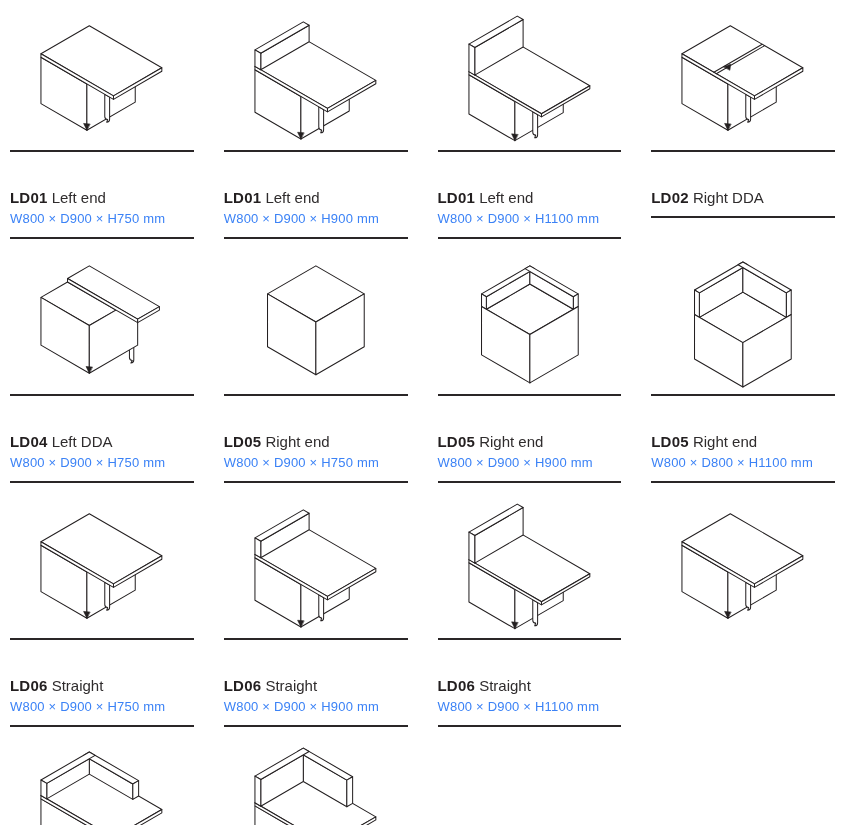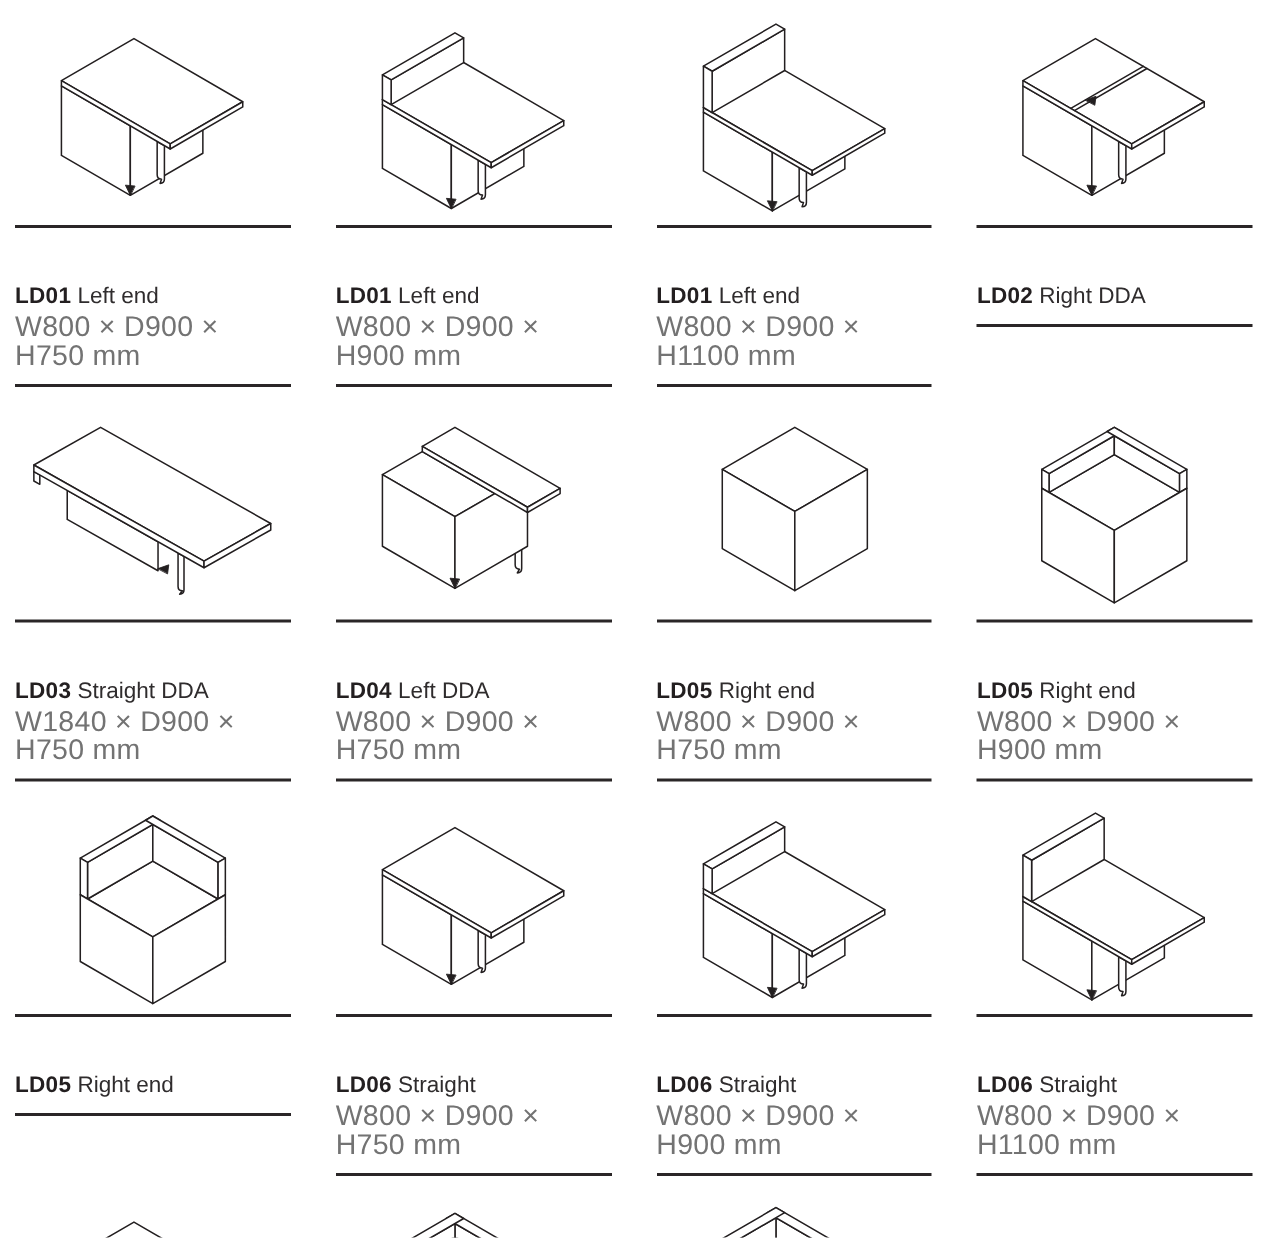--- a/index.html
+++ b/index.html
@@ -3,21 +3,21 @@
 <meta charset="utf-8">
 <style>
   html,body{margin:0;padding:0;background:#ffffff;}
   body{width:851px;height:825px;font-family:"Liberation Sans",sans-serif;overflow:hidden;}
   .grid{display:grid;grid-template-columns:repeat(4,1fr);column-gap:30px;row-gap:9px;padding:4px 16px 4px 10px;}
   .cell{display:flex;flex-direction:column;}
   .fig{height:146px;width:100%;display:block;}
   .label{border-top:2px solid #2a2627;border-bottom:2px solid #2a2627;padding:5px 0 9px 0;}
   .l1{font-size:15px;line-height:19px;color:#2f2c2d;margin-top:31px;}
   .code{font-weight:700;color:#231f20;letter-spacing:.2px;}
-  .l2{font-size:19px;line-height:19px;color:#737373;margin-top:2px;letter-spacing:.2px;}
+  .l2{font-size:13px;line-height:19px;color:#3b82f6;margin-top:2px;letter-spacing:.2px;}
 </style>
 </head>
 <body>
 
 <div class="grid" id="grid">
   <div class="cell">
     <svg class="fig" viewBox="0 0 190 146" aria-hidden="true">
         <path d="M 32 52.6 L 79.5 80.2 L 79.5 128 L 32 100.5 Z" fill="#ffffff" stroke="#231f20" stroke-width="1.05" stroke-linejoin="round" stroke-linecap="round"></path>
         <path d="M 79.5 80.2 L 129.5 51.2 L 129.5 99 L 79.5 128 Z" fill="#ffffff" stroke="#231f20" stroke-width="1.05" stroke-linejoin="round" stroke-linecap="round"></path>
         <path d="M 98 90.9 L 98 113.9 Q 98 116.9 101 116.9 L 100 119.8 Q 103 119.8 103 116.8 L 103 93.8 Z" fill="#ffffff" stroke="#231f20" stroke-width="1.05" stroke-linejoin="round" stroke-linecap="round"></path>
@@ -93,38 +93,20 @@
         <path d="M 79.5 128 L 76.1 121 L 82.5 121.6 Z" fill="#231f20" stroke="#231f20" stroke-width="0.6" stroke-linejoin="round" stroke-linecap="round"></path>
       </svg>
     <div class="label">
       <div class="l1">
         <span class="code">LD02</span>
         <span> Right DDA</span>
       </div>
     </div>
   </div>
 
-  <div class="cell">
-    <svg class="fig" viewBox="0 0 190 146" aria-hidden="true">
-        <path d="M 36 59.5 L 98.6 94.9 L 98.6 114.9 L 36 79.5 Z" fill="#ffffff" stroke="#231f20" stroke-width="1.05" stroke-linejoin="round" stroke-linecap="round"></path>
-        <path d="M 13 46.5 L 17.1 48.8 L 17.1 55.3 L 13 53 Z" fill="#ffffff" stroke="#231f20" stroke-width="1.05" stroke-linejoin="round" stroke-linecap="round"></path>
-        <path d="M 112.4 102.7 L 112.4 125.7 Q 112.4 128.7 115.4 128.7 L 113.5 131 Q 116.5 131 116.5 128 L 116.5 105 Z" fill="#ffffff" stroke="#231f20" stroke-width="1.05" stroke-linejoin="round" stroke-linecap="round"></path>
-        <path d="M 59 16 L 176.3 82.3 L 130.3 108.3 L 13 42 Z" fill="#ffffff" stroke="#231f20" stroke-width="1.05" stroke-linejoin="round" stroke-linecap="round"></path>
-        <path d="M 13 42 L 130.3 108.3 L 130.3 112.8 L 13 46.5 Z" fill="#ffffff" stroke="#231f20" stroke-width="1.05" stroke-linejoin="round" stroke-linecap="round"></path>
-        <path d="M 176.3 82.3 L 130.3 108.3 L 130.3 112.8 L 176.3 86.8 Z" fill="#ffffff" stroke="#231f20" stroke-width="1.05" stroke-linejoin="round" stroke-linecap="round"></path>
-        <path d="M 98.6 113.4 L 106 110.8 L 105.2 116.8 Z" fill="#231f20" stroke="#231f20" stroke-width="0.6" stroke-linejoin="round" stroke-linecap="round"></path>
-      </svg>
-    <div class="label">
-      <div class="l1">
-        <span class="code">LD03</span>
-        <span> Straight DDA</span>
-      </div>
-      <div class="l2">W1840 × D900 × H750 mm</div>
-    </div>
-  </div>
 
   <div class="cell">
     <svg class="fig" viewBox="0 0 190 146" aria-hidden="true">
         <path d="M 123.5 69.8 L 123.5 110.8 Q 123.5 113.8 126.5 113.8 L 125 116.4 Q 128 116.4 128 113.4 L 128 72.4 Z" fill="#ffffff" stroke="#231f20" stroke-width="1.05" stroke-linejoin="round" stroke-linecap="round"></path>
         <path d="M 59.5 32.7 L 109.5 61.7 L 82 77.6 L 32 48.6 Z" fill="#ffffff" stroke="#231f20" stroke-width="1.05" stroke-linejoin="round" stroke-linecap="round"></path>
         <path d="M 32 48.6 L 82 77.6 L 82 127 L 32 98 Z" fill="#ffffff" stroke="#231f20" stroke-width="1.05" stroke-linejoin="round" stroke-linecap="round"></path>
         <path d="M 82 77.6 L 109.5 61.7 L 132 48.6 L 132 98 L 82 127 Z" fill="#ffffff" stroke="#231f20" stroke-width="1.05" stroke-linejoin="round" stroke-linecap="round"></path>
         <path d="M 82 16 L 154.5 58.1 L 132 71.1 L 59.5 29.1 Z" fill="#ffffff" stroke="#231f20" stroke-width="1.05" stroke-linejoin="round" stroke-linecap="round"></path>
         <path d="M 59.5 29.1 L 132 71.1 L 132 74.7 L 59.5 32.7 Z" fill="#ffffff" stroke="#231f20" stroke-width="1.05" stroke-linejoin="round" stroke-linecap="round"></path>
         <path d="M 154.5 58.1 L 132 71.1 L 132 74.7 L 154.5 61.7 Z" fill="#ffffff" stroke="#231f20" stroke-width="1.05" stroke-linejoin="round" stroke-linecap="round"></path>
@@ -185,20 +167,21 @@
         <path d="M 45 41 L 50 43.9 L 50 69.2 L 45 66.3 Z" fill="#ffffff" stroke="#231f20" stroke-width="1.05" stroke-linejoin="round" stroke-linecap="round"></path>
         <path d="M 145 41 L 140 43.9 L 140 69.2 L 145 66.3 Z" fill="#ffffff" stroke="#231f20" stroke-width="1.05" stroke-linejoin="round" stroke-linecap="round"></path>
         <path d="M 45 66.3 L 95 95.3 L 95 141.3 L 45 112.3 Z" fill="#ffffff" stroke="#231f20" stroke-width="1.05" stroke-linejoin="round" stroke-linecap="round"></path>
         <path d="M 95 95.3 L 145 66.3 L 145 112.3 L 95 141.3 Z" fill="#ffffff" stroke="#231f20" stroke-width="1.05" stroke-linejoin="round" stroke-linecap="round"></path>
       </svg>
     <div class="label">
       <div class="l1">
         <span class="code">LD05</span>
         <span> Right end</span>
       </div>
+      <div class="l2">W800 × D800 × H1100 mm</div>
     </div>
   </div>
 
   <div class="cell">
     <svg class="fig" viewBox="0 0 190 146" aria-hidden="true">
         <path d="M 32 52.6 L 79.5 80.2 L 79.5 128 L 32 100.5 Z" fill="#ffffff" stroke="#231f20" stroke-width="1.05" stroke-linejoin="round" stroke-linecap="round"></path>
         <path d="M 79.5 80.2 L 129.5 51.2 L 129.5 99 L 79.5 128 Z" fill="#ffffff" stroke="#231f20" stroke-width="1.05" stroke-linejoin="round" stroke-linecap="round"></path>
         <path d="M 98 90.9 L 98 113.9 Q 98 116.9 101 116.9 L 100 119.8 Q 103 119.8 103 116.8 L 103 93.8 Z" fill="#ffffff" stroke="#231f20" stroke-width="1.05" stroke-linejoin="round" stroke-linecap="round"></path>
         <path d="M 82 20 L 157 63.5 L 107 92.5 L 32 49 Z" fill="#ffffff" stroke="#231f20" stroke-width="1.05" stroke-linejoin="round" stroke-linecap="round"></path>
         <path d="M 32 49 L 107 92.5 L 107 96.1 L 32 52.6 Z" fill="#ffffff" stroke="#231f20" stroke-width="1.05" stroke-linejoin="round" stroke-linecap="round"></path>

